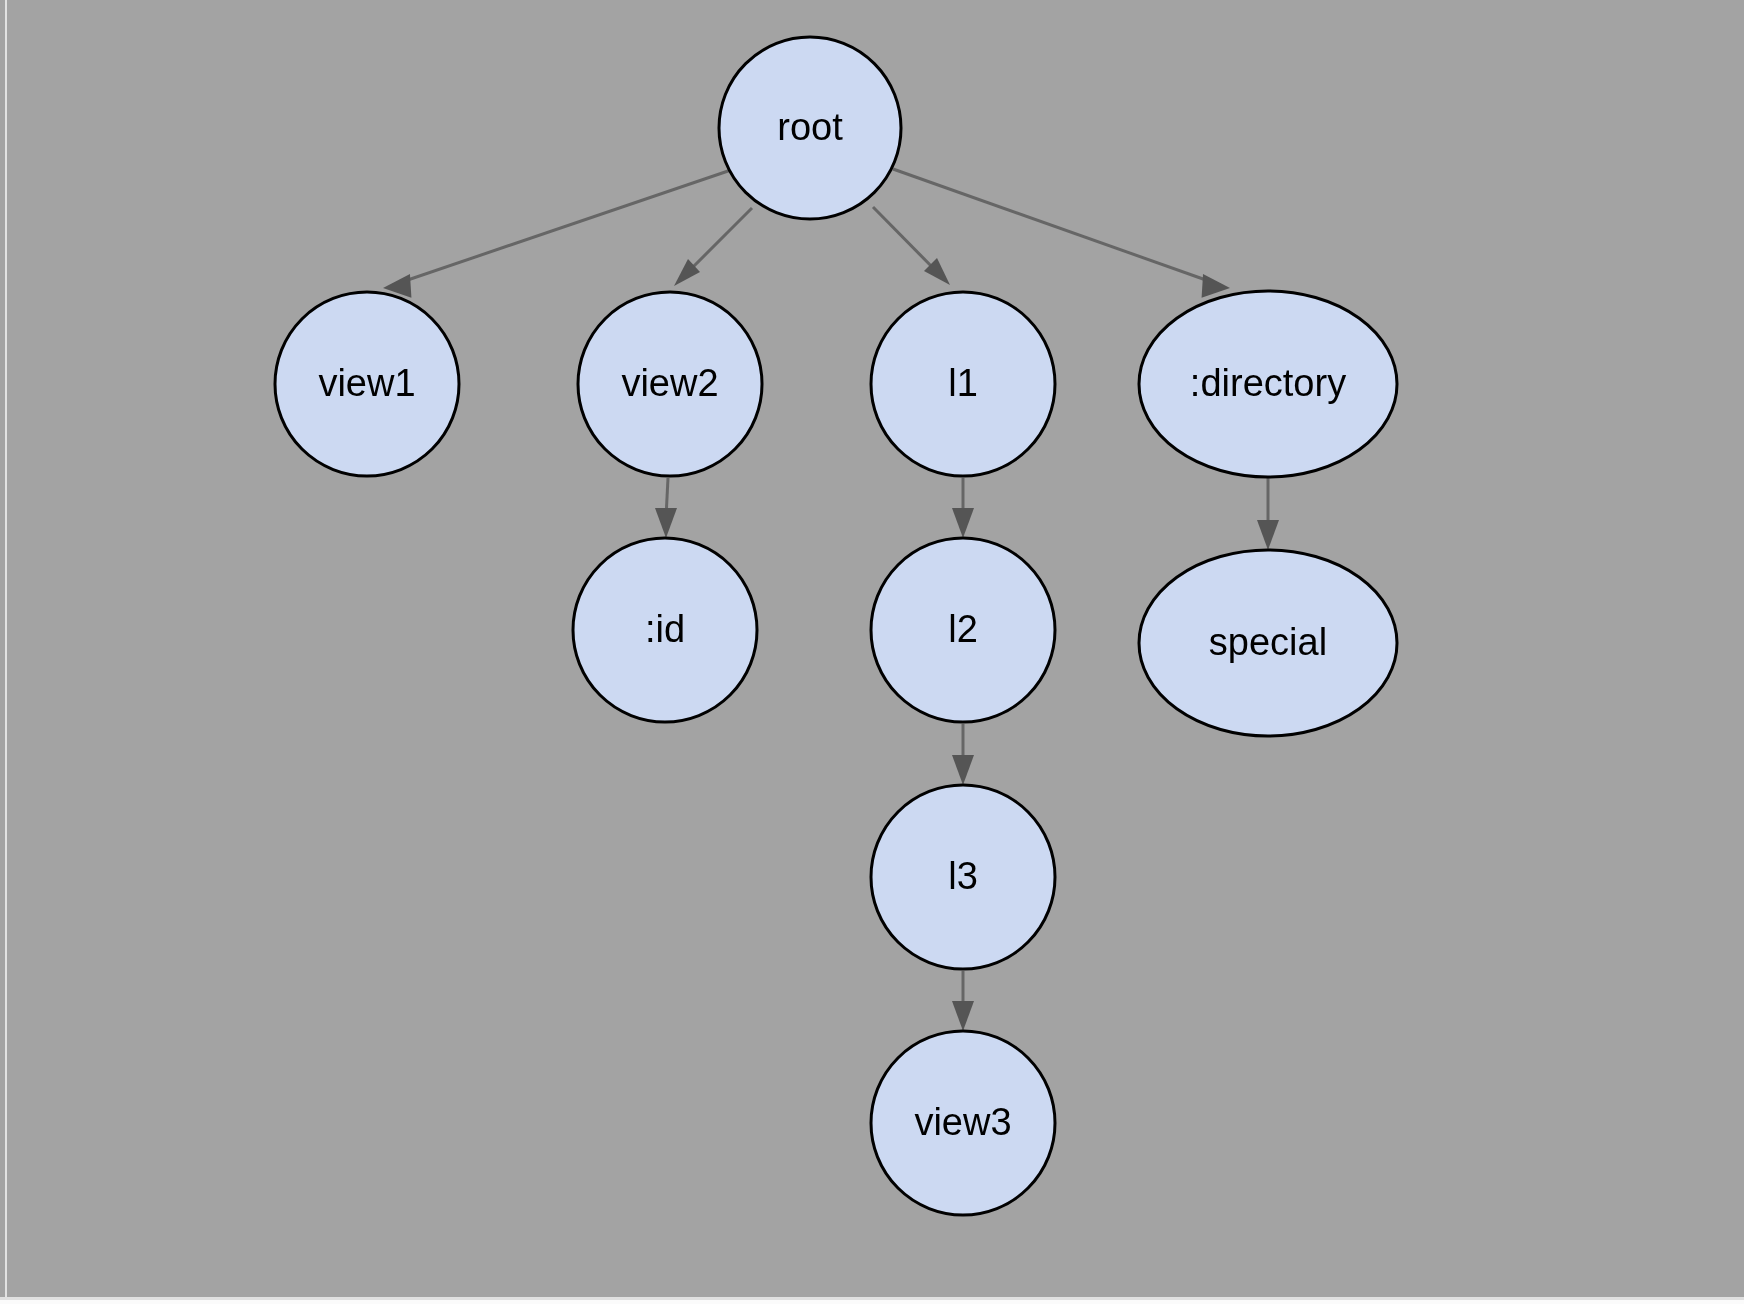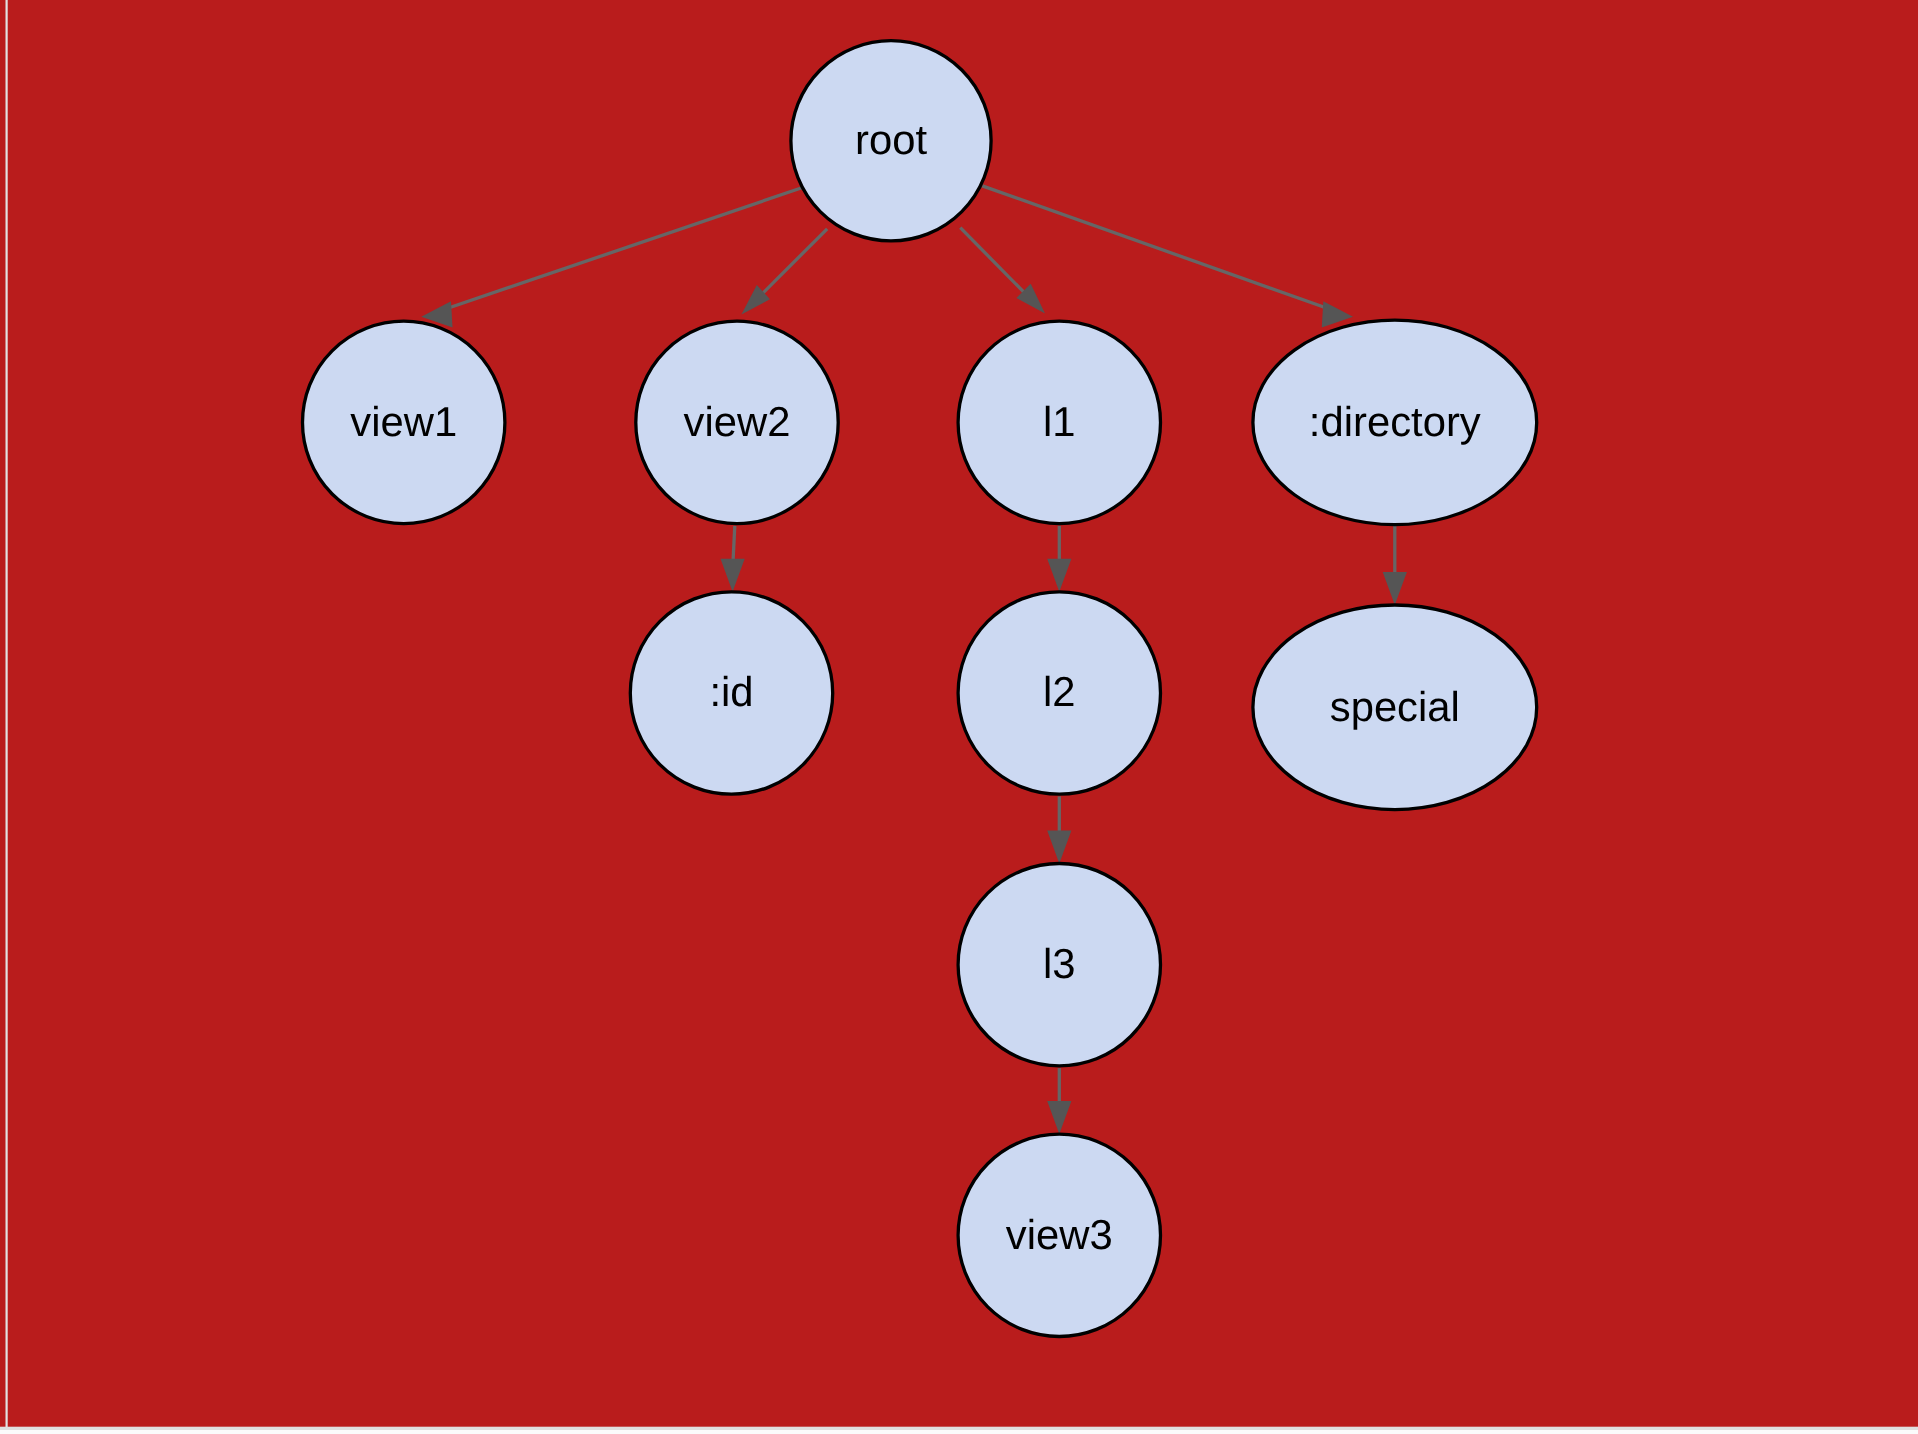--- a/index.html
+++ b/index.html
@@ -13,21 +13,21 @@
     font-family: "Liberation Sans", sans-serif;
     overflow: hidden;
     position: relative;
   }
   #canvas-wrap {
     position: absolute;
     left: 0;
     top: 0;
     width: 1744px;
     height: 1304px;
-    background: #b91c1c;
+    background: #a3a3a3;
   }
   svg#graph {
     display: block;
     width: 1744px;
     height: 1304px;
   }
   .node-shape {
     fill: #ccd9f2;
     stroke: #000000;
     stroke-width: 3;

